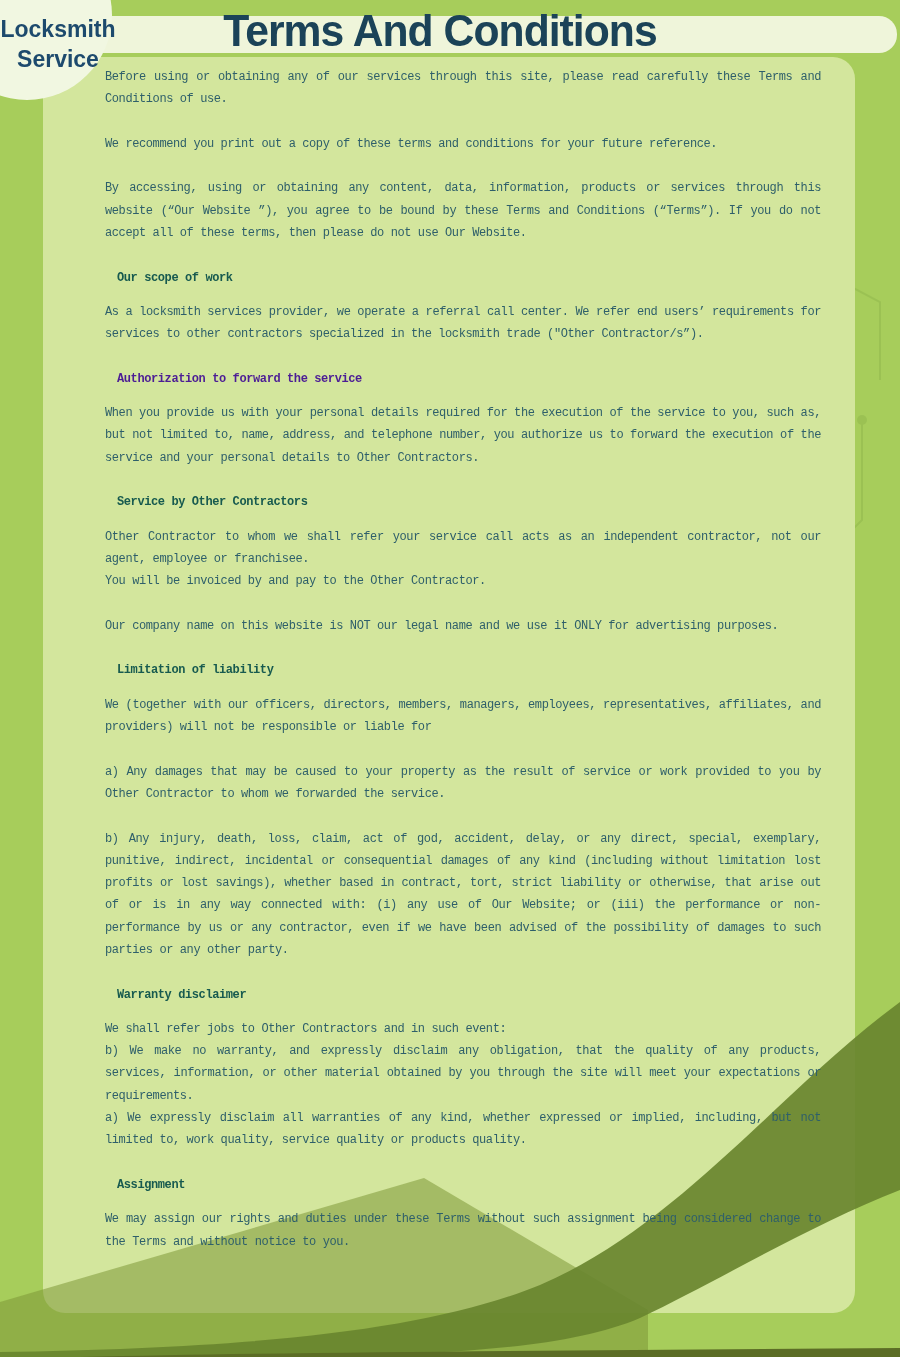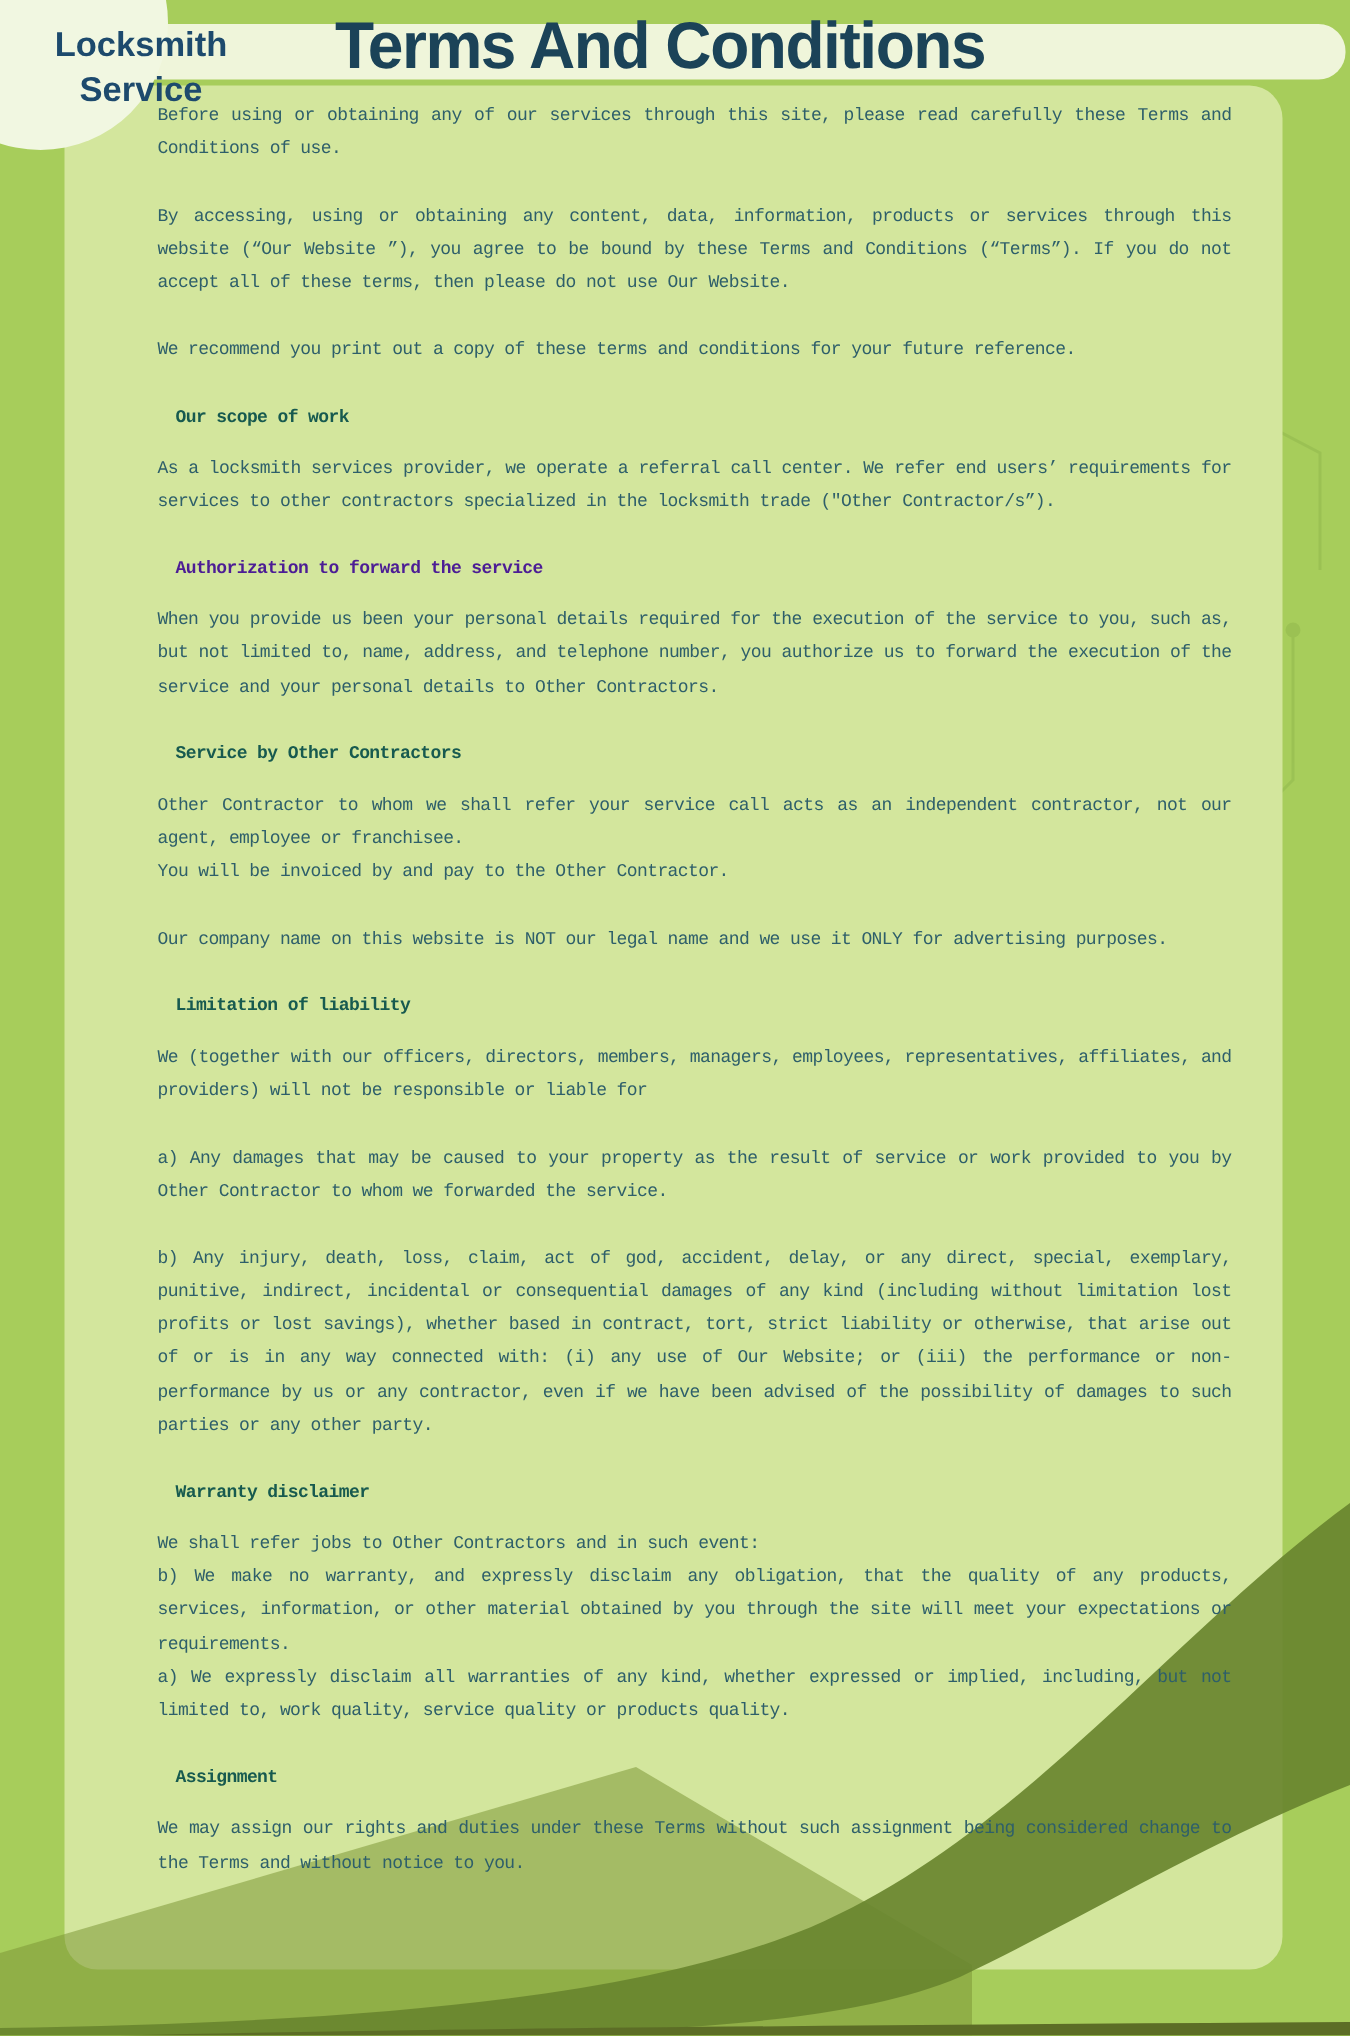--- a/index.html
+++ b/index.html
@@ -95,34 +95,34 @@
              L 900,1190
              C 810,1225 720,1280 640,1318
              C 560,1352 420,1356 240,1357
              L 0,1357 Z" opacity="0.92" fill="#69862f"></path>
 
     <path d="M 80,1357 L 900,1357 L 900,1348 C 600,1350 300,1352 80,1357 Z" fill="#5c6d26"></path>
   </svg>
 
   <div class="header-band" style="background: rgb(239, 245, 218);"></div>
   <div class="logo-circle" style="background: rgb(241, 247, 225);"></div>
-  <div class="logo-text" style="color: rgb(29, 74, 109); padding-left: 36px;">
+  <div class="logo-text" style="color: rgb(29, 74, 109);">
     <div>Locksmith</div>
     <div>Service</div>
   </div>
   <div class="page-title" style="color: rgb(27, 67, 88);">Terms And Conditions</div>
 
   <div class="terms-content" style="color: rgb(46, 95, 106);">
       <div class="p-block">Before using or obtaining any of our services through this site, please read carefully these Terms and Conditions of use.</div>
+      <div class="p-block gap">We recommend you print out a copy of these terms and conditions for your future reference.</div>
       <div class="p-block gap">By accessing, using or obtaining any content, data, information, products or services through this website (“Our Website ”), you agree to be bound by these Terms and Conditions (“Terms”). If you do not accept all of these terms, then please do not use Our Website.</div>
-      <div class="p-block gap">We recommend you print out a copy of these terms and conditions for your future reference.</div>
       <div class="h-block gap" style="color: rgb(23, 90, 79);">Our scope of work</div>
       <div class="p-block">As a locksmith services provider, we operate a referral call center. We refer end users’ requirements for services to other contractors specialized in the locksmith trade ("Other Contractor/s”).</div>
       <div class="h-block gap" style="color: #4c1d95;">Authorization to forward the service</div>
-      <div class="p-block">When you provide us been your personal details required for the execution of the service to you, such as, but not limited to, name, address, and telephone number, you authorize us to forward the execution of the service and your personal details to Other Contractors.</div>
+      <div class="p-block">When you provide us with your personal details required for the execution of the service to you, such as, but not limited to, name, address, and telephone number, you authorize us to forward the execution of the service and your personal details to Other Contractors.</div>
       <div class="h-block gap" style="color: rgb(23, 90, 79);">Service by Other Contractors</div>
       <div class="p-block">Other Contractor to whom we shall refer your service call acts as an independent contractor, not our agent, employee or franchisee.</div>
       <div class="p-block">You will be invoiced by and pay to the Other Contractor.</div>
       <div class="p-block gap">Our company name on this website is NOT our legal name and we use it ONLY for advertising purposes.</div>
       <div class="h-block gap" style="color: rgb(23, 90, 79);">Limitation of liability</div>
       <div class="p-block">We (together with our officers, directors, members, managers, employees, representatives, affiliates, and providers) will not be responsible or liable for</div>
       <div class="p-block gap">a) Any damages that may be caused to your property as the result of service or work provided to you by Other Contractor to whom we forwarded the service.</div>
       <div class="p-block gap">b) Any injury, death, loss, claim, act of god, accident, delay, or any direct, special, exemplary, punitive, indirect, incidental or consequential damages of any kind (including without limitation lost profits or lost savings), whether based in contract, tort, strict liability or otherwise, that arise out of or is in any way connected with: (i) any use of Our Website; or (iii) the performance or non-performance by us or any contractor, even if we have been advised of the possibility of damages to such parties or any other party.</div>
       <div class="h-block gap" style="color: rgb(23, 90, 79);">Warranty disclaimer</div>
       <div class="p-block">We shall refer jobs to Other Contractors and in such event:</div>

